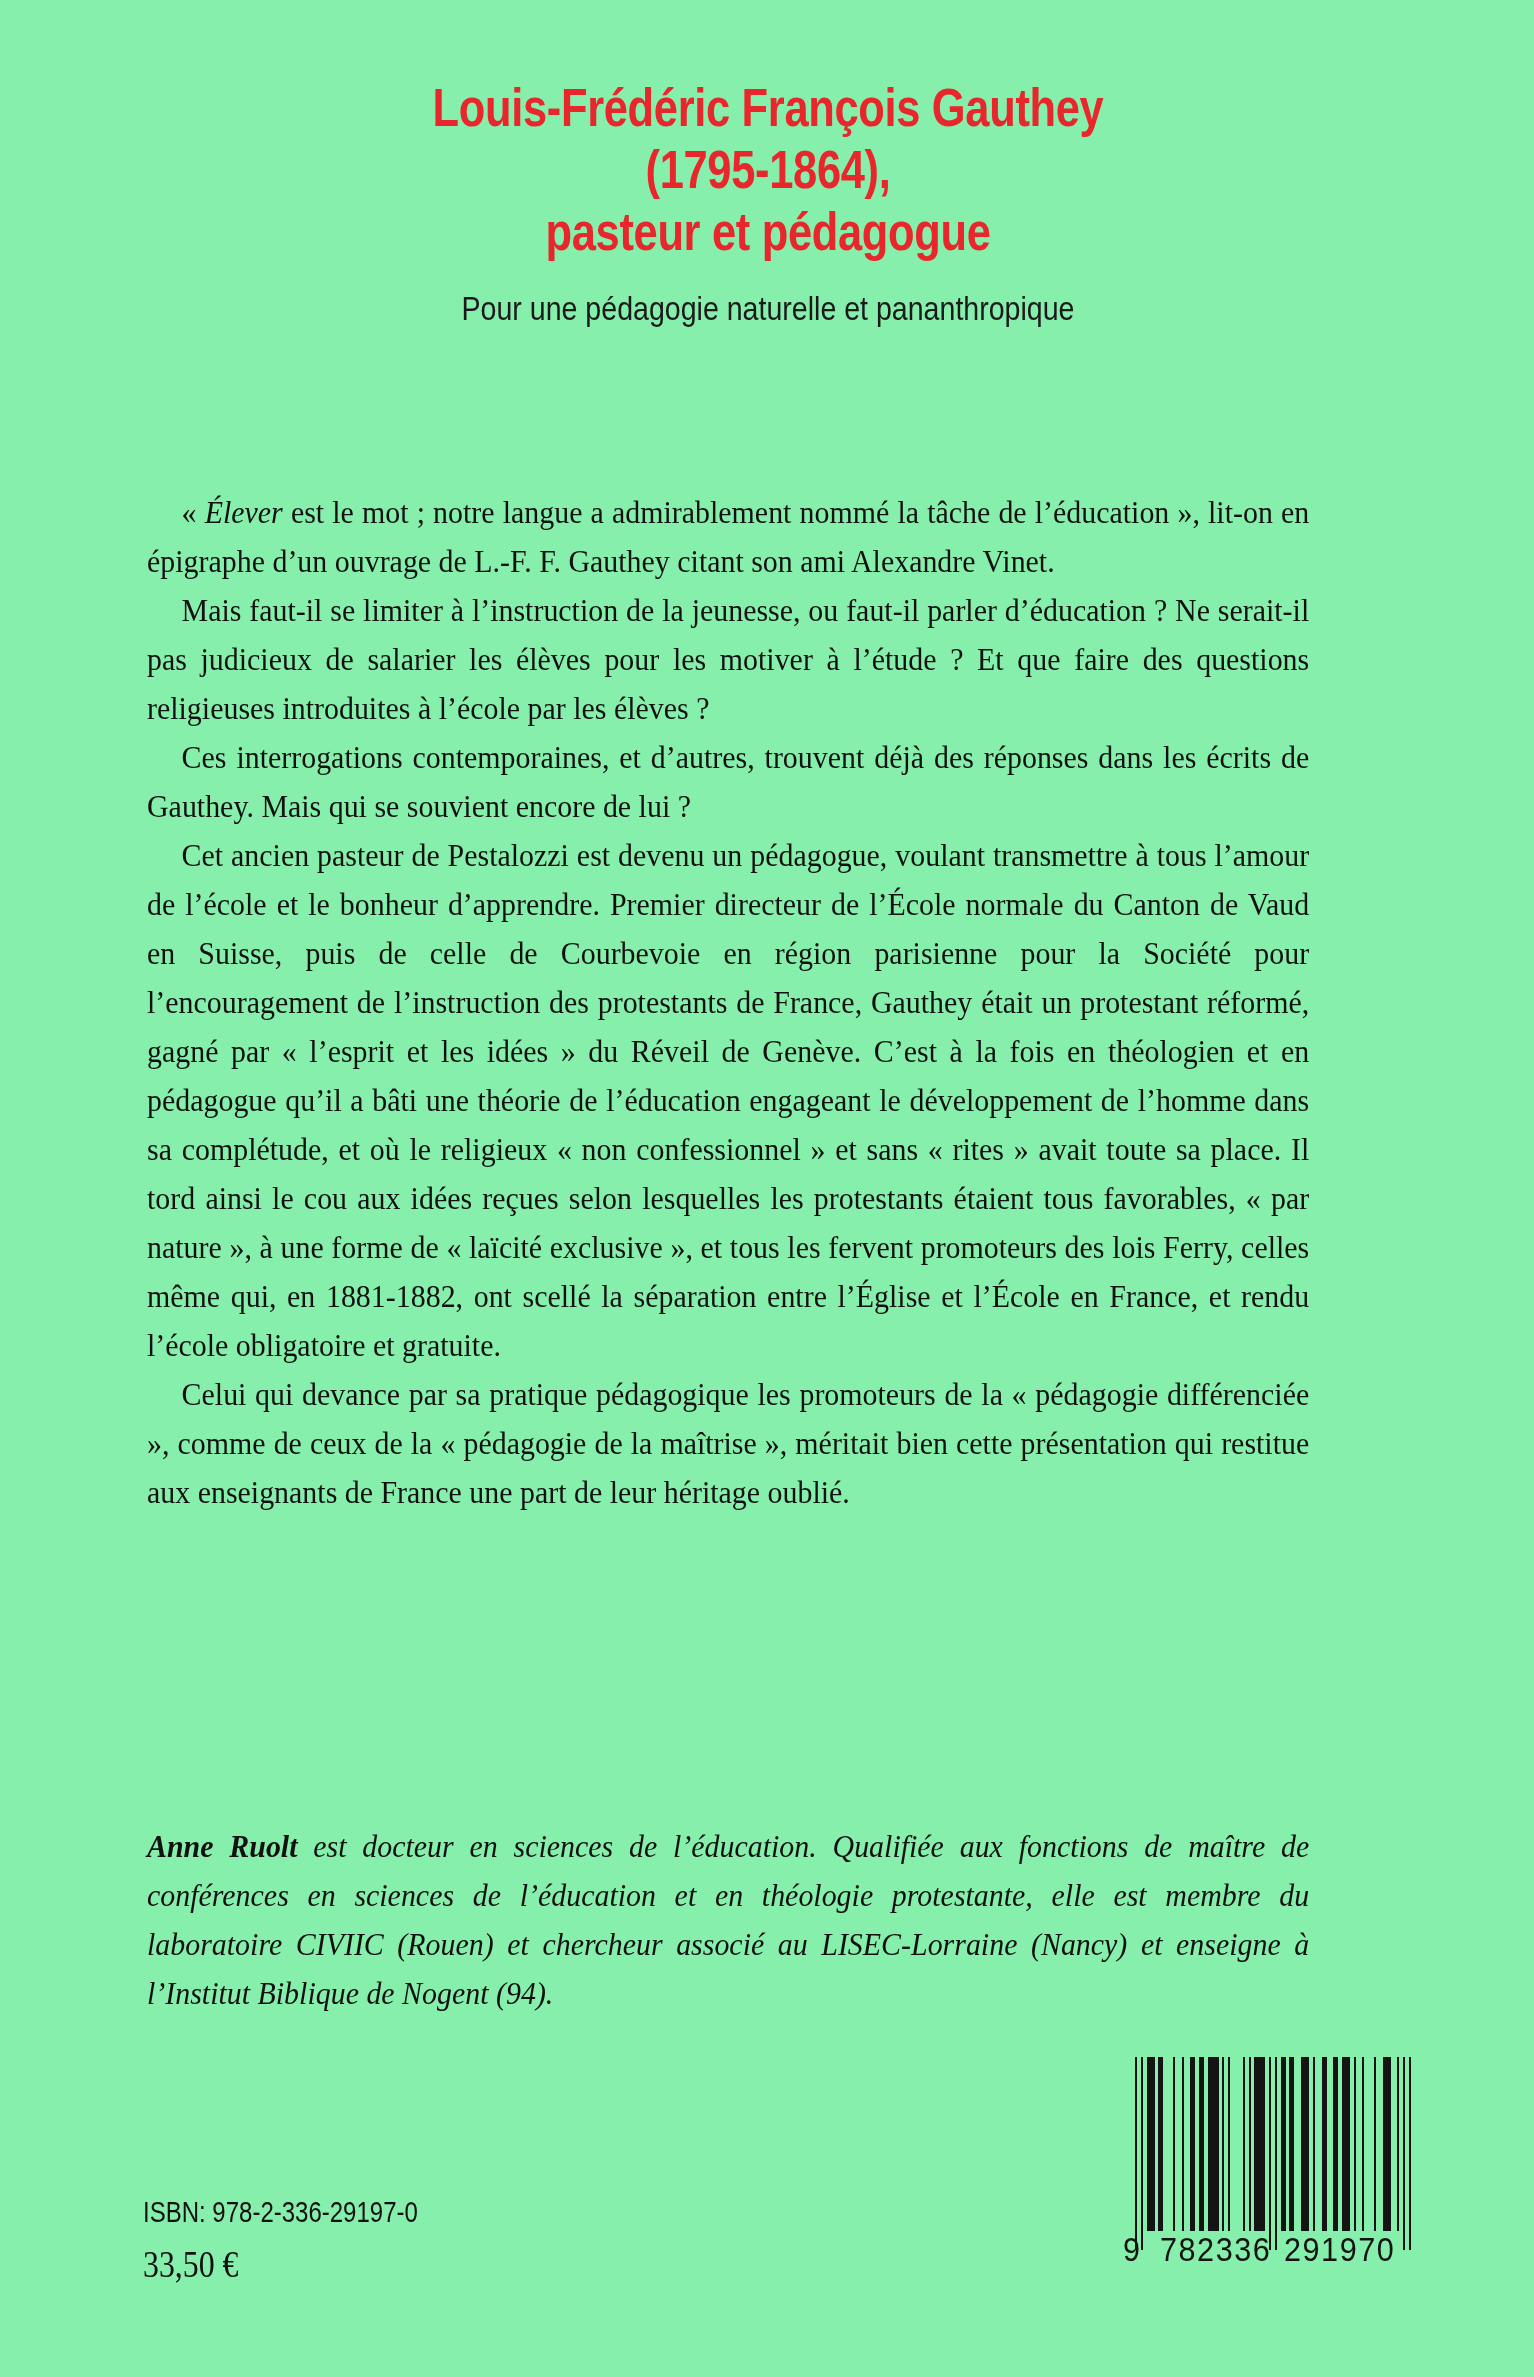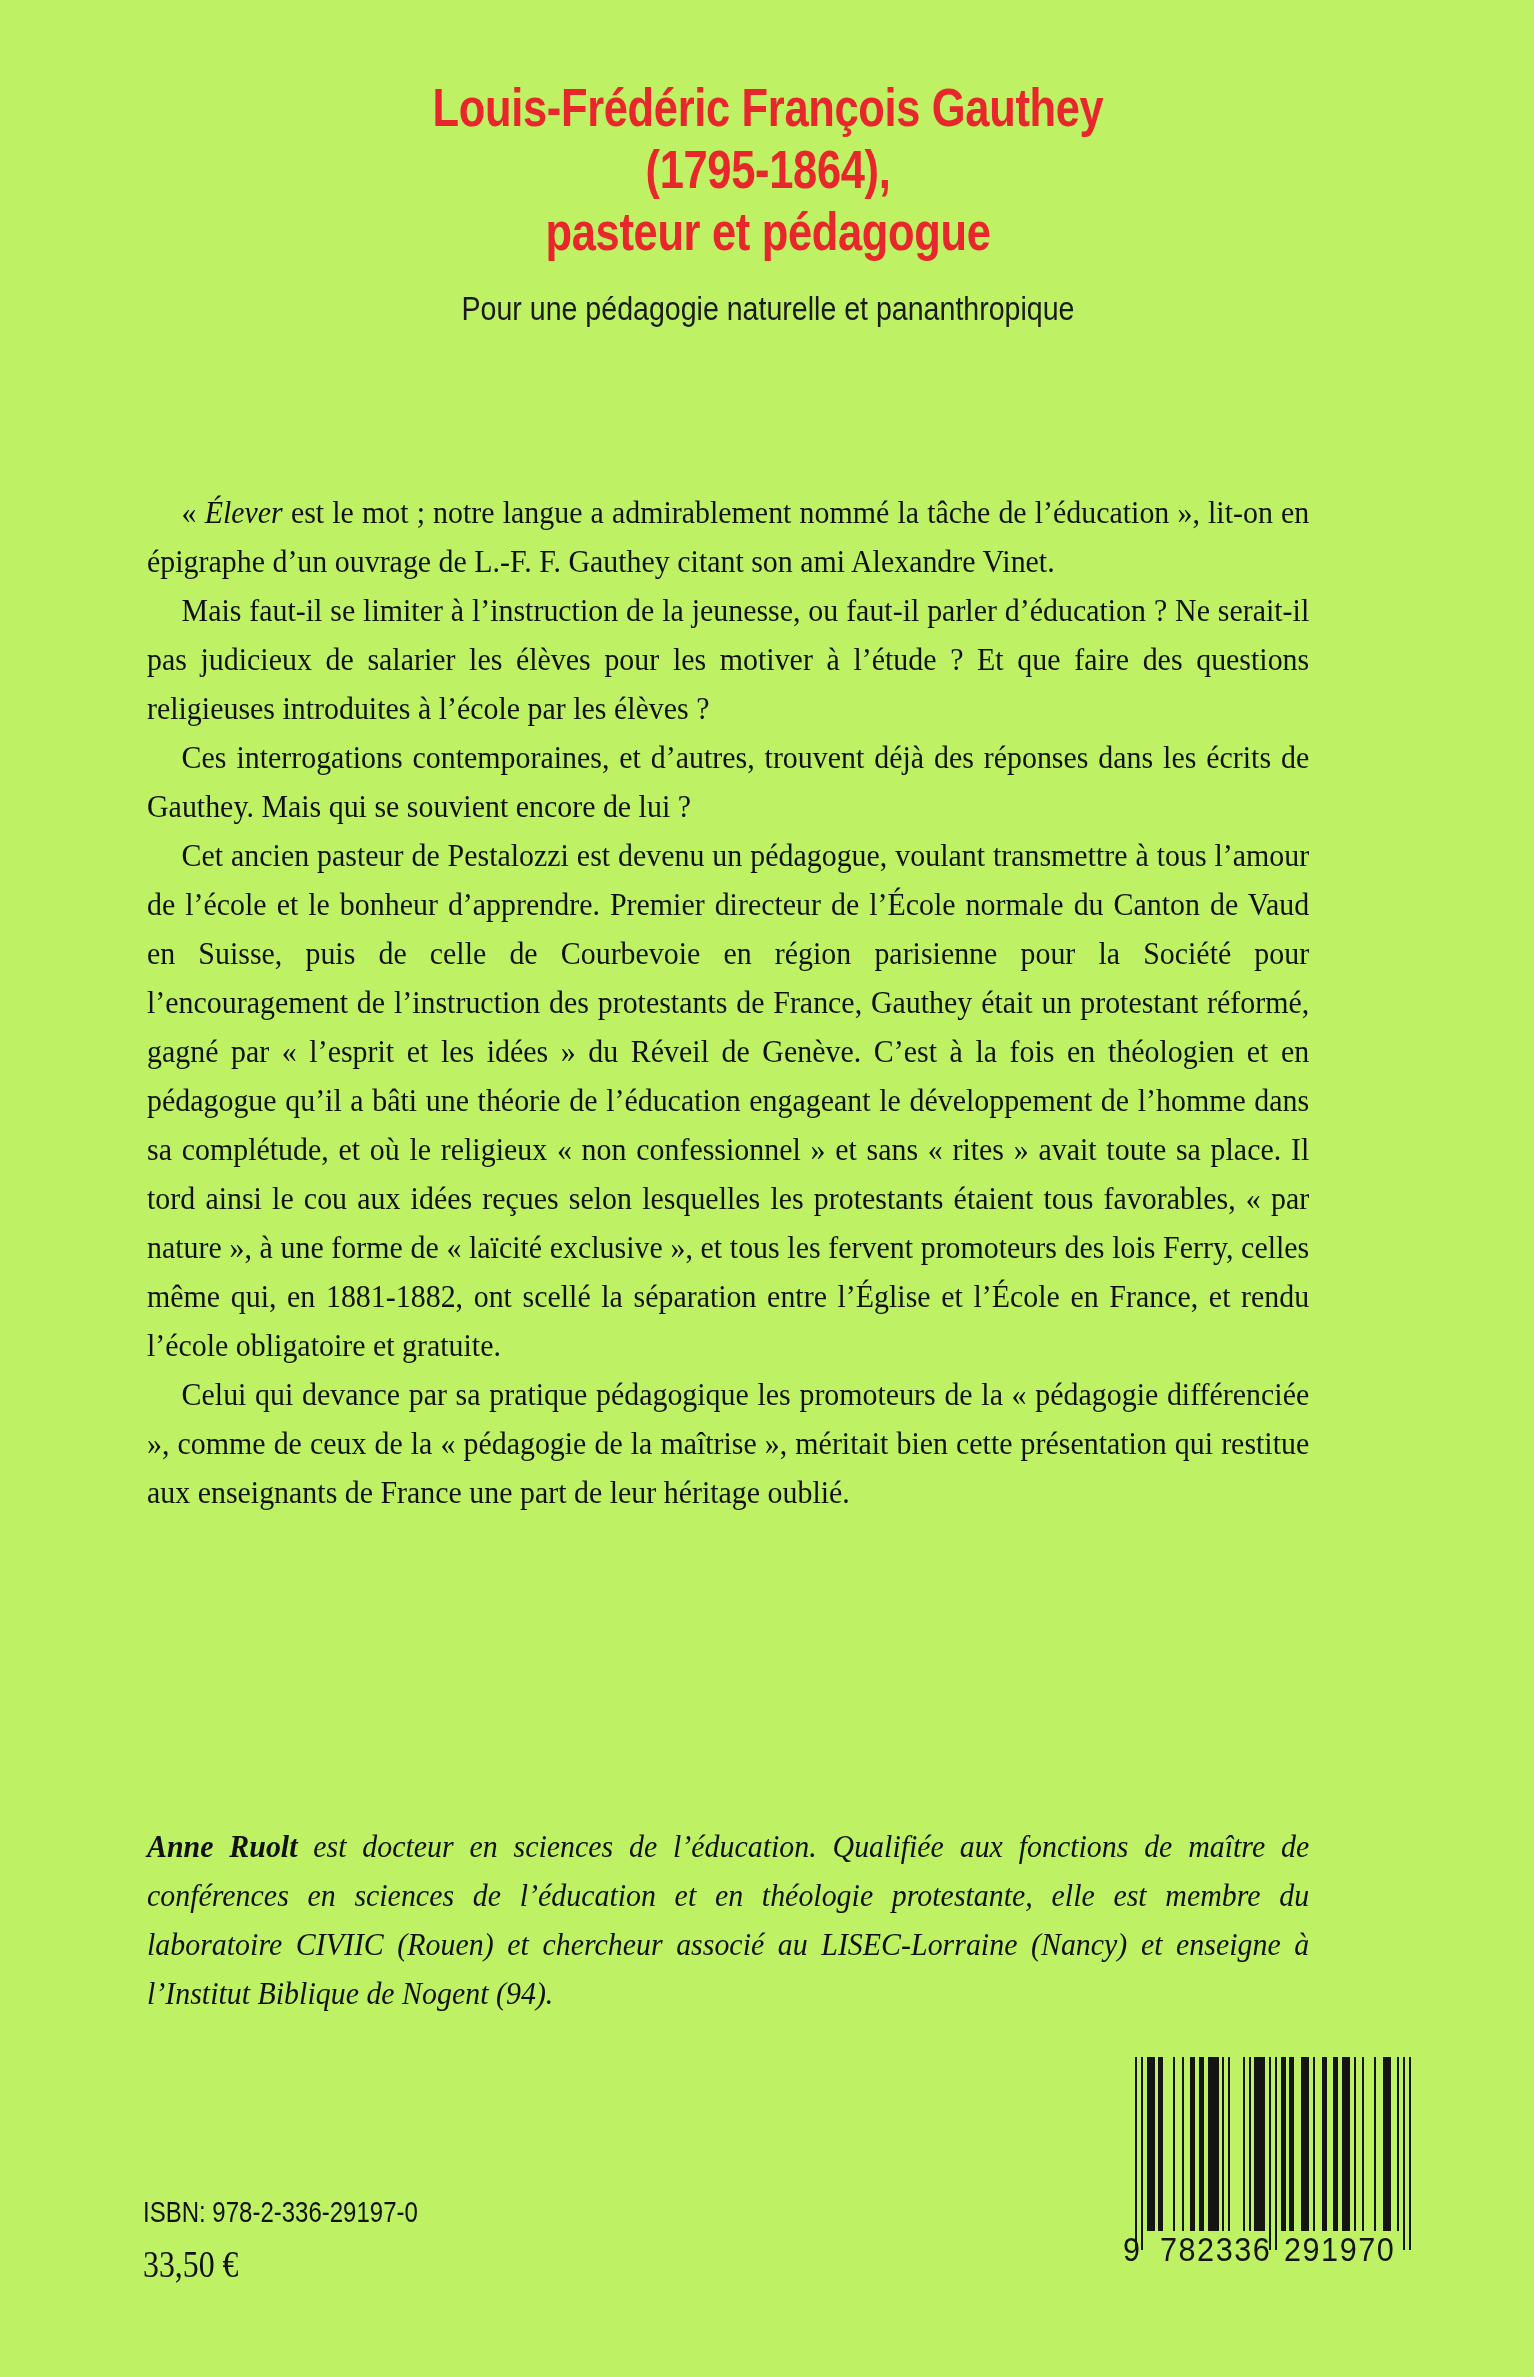--- a/index.html
+++ b/index.html
@@ -11,21 +11,21 @@
     width: 1534px;
     height: 2377px;
     position: relative;
     font-family: "Liberation Serif", "DejaVu Serif", serif;
     overflow: hidden;
   }
 
   .page {
     position: absolute;
     inset: 0;
-    background: #bef264;
+    background: #86efac;
   }
 
   
   .title-block {
     position: absolute;
     left: 147px;
     top: 77px;
     width: 1242px;
     text-align: center;
   }

